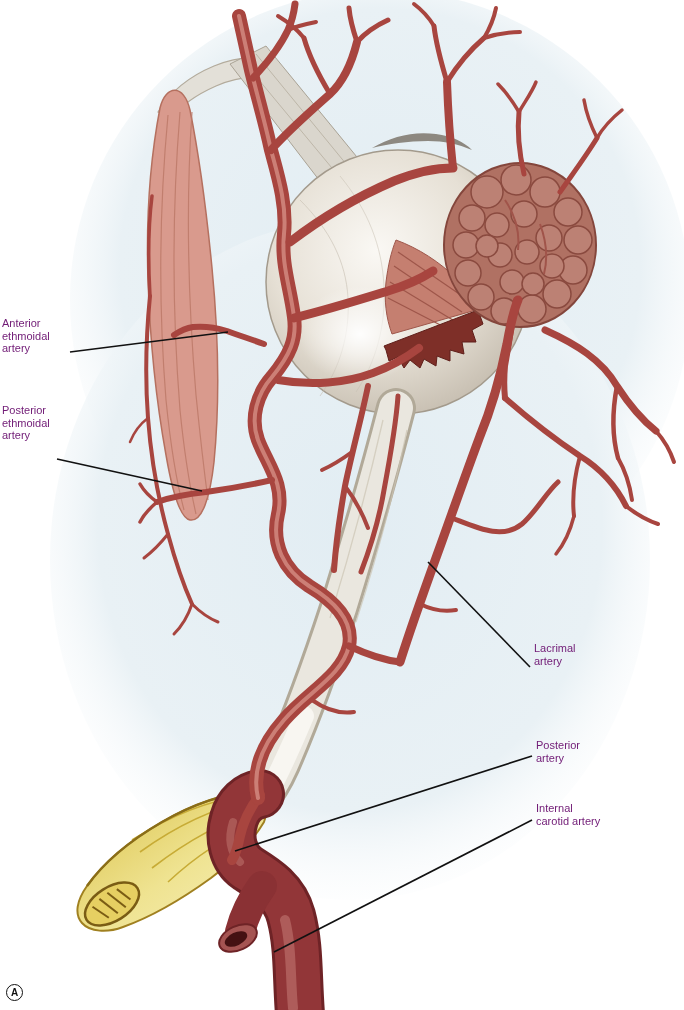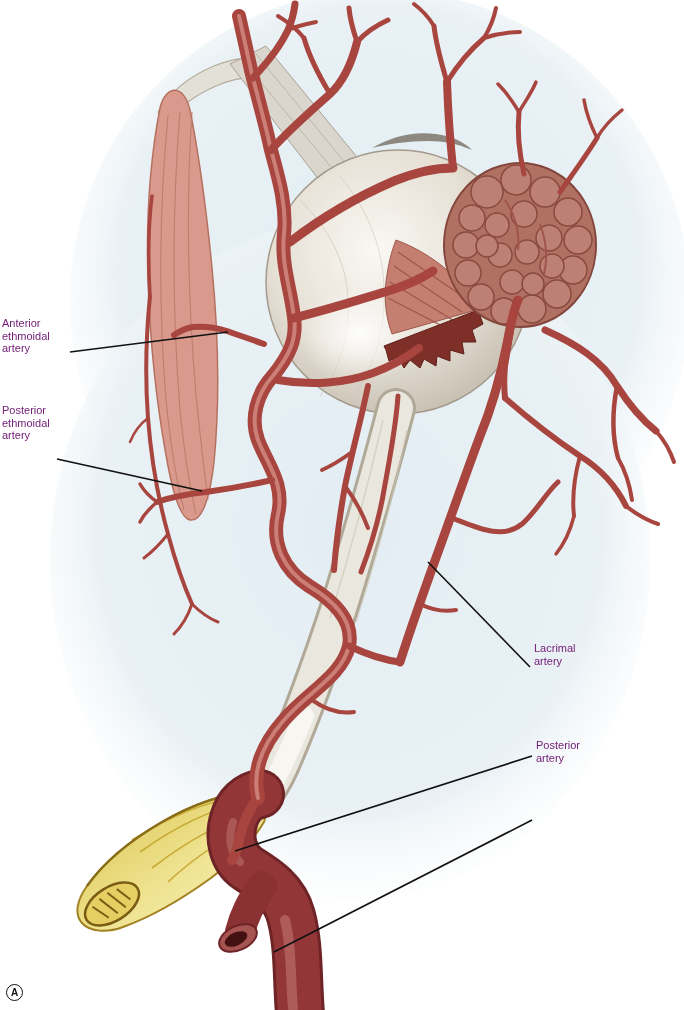--- a/index.html
+++ b/index.html
@@ -228,16 +228,18 @@
 <div class="lbl" style="left:2px;top:317px;">Anterior
 ethmoidal
 artery</div>
 <div class="lbl" style="left:2px;top:404px;">Posterior
 ethmoidal
 artery</div>
 <div class="lbl" style="left:534px;top:642px;">Lacrimal
 artery</div>
 <div class="lbl" style="left:536px;top:739px;">Posterior
 artery</div>
+<div class="lbl" style="left:536px;top:802px;">Internal
+carotid artery</div>
 
 <div class="panel-letter">A</div>
 
 </div>
 
 </body></html>

